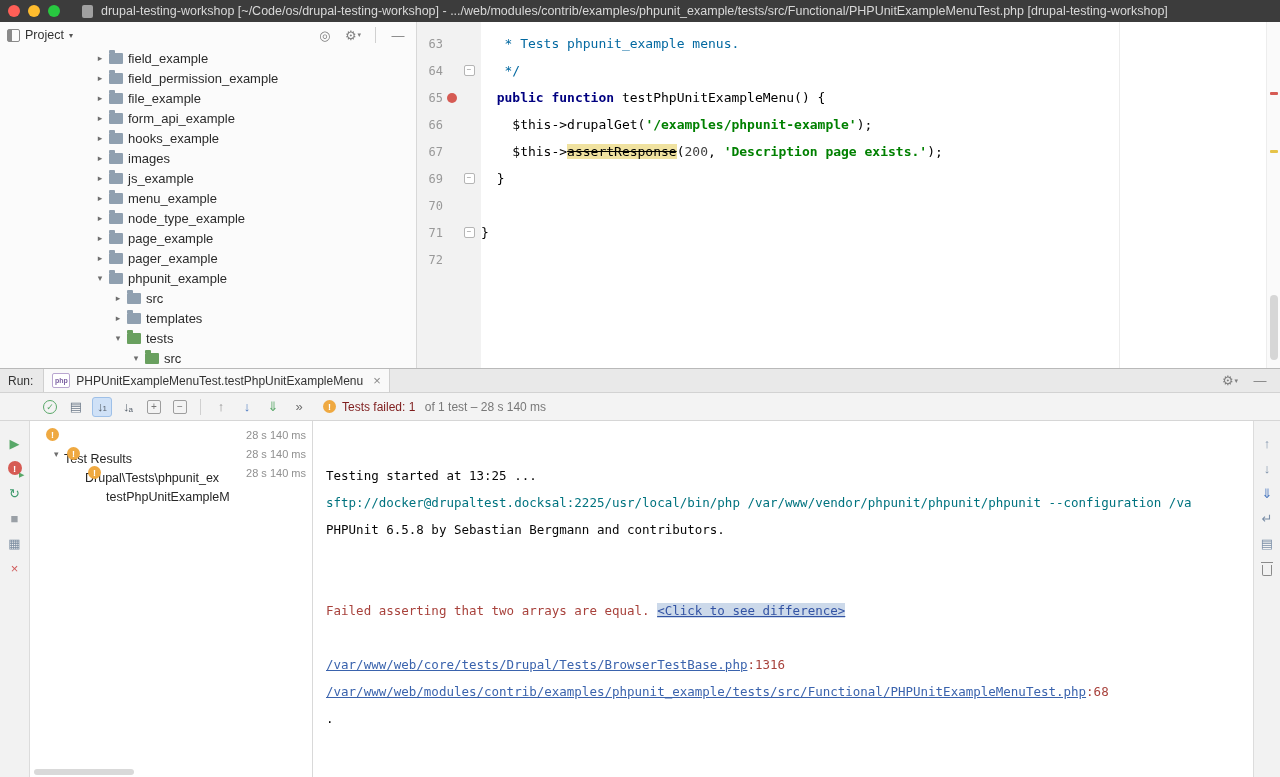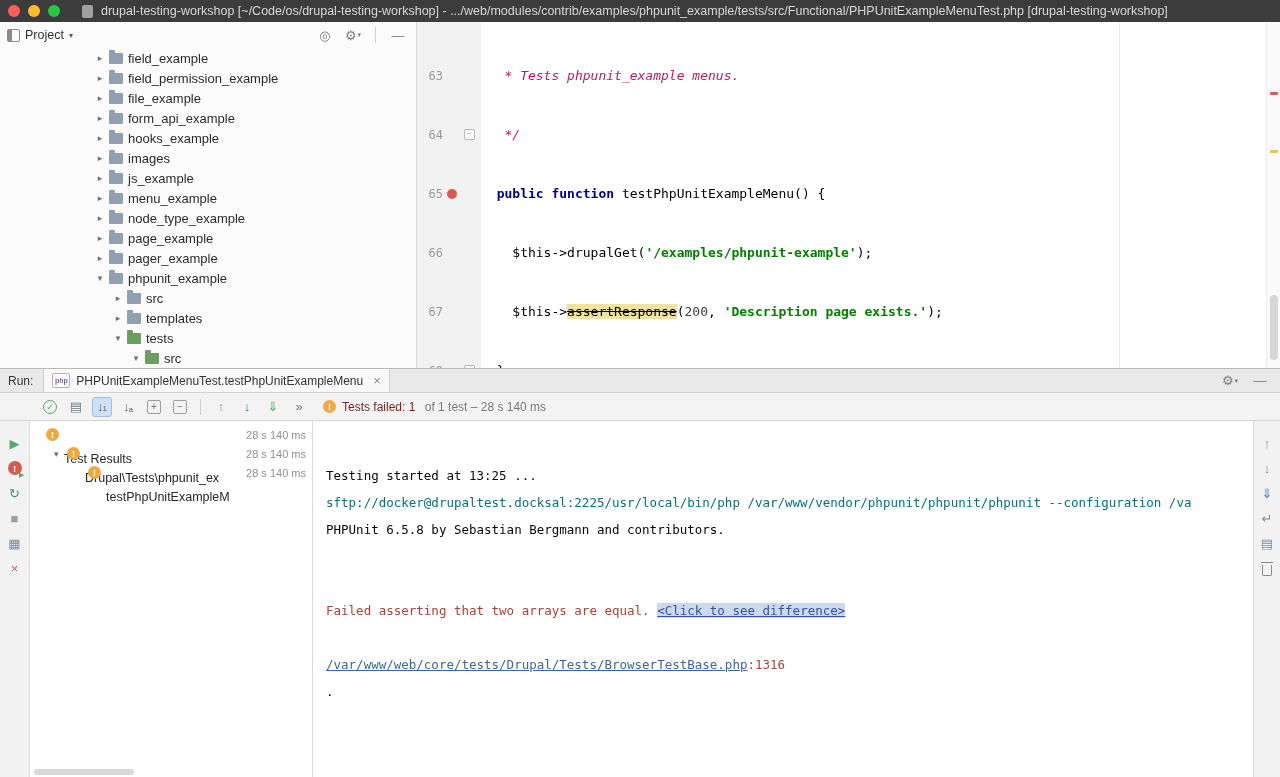--- a/index.html
+++ b/index.html
@@ -25,30 +25,30 @@
   .chevron{width:14px;font-size:9px;color:#6e6e6e;text-align:center;flex:none;}
   .folder{width:14px;height:11px;background:#90a0b0;border-radius:1px;position:relative;margin:0 5px 0 2px;flex:none;}
   .folder::before{content:"";position:absolute;top:-3px;left:0;width:6px;height:3px;background:inherit;border-radius:1px 1px 0 0;}
   .folder-test{background:#69a05f;}
 
   
   #editor{position:absolute;left:417px;top:22px;width:863px;height:346px;background:#fff;overflow:hidden;}
   #editor-gutter-bg{position:absolute;left:0;top:0;bottom:0;width:64px;background:#f2f2f2;}
   #margin-guide{position:absolute;left:702px;top:0;bottom:0;width:1px;background:#ececec;}
   #editor-lines{position:absolute;top:8px;left:0;right:13px;}
-  .ed-row{display:flex;height:27px;align-items:flex-end;margin-top:32px;}
+  .ed-row{display:flex;height:27px;align-items:flex-end;}
   .ed-row.hl{background:#fcf0cd;}
   .gut{width:64px;align-self:stretch;display:flex;align-items:center;flex:none;}
   .lnum{width:26px;text-align:right;color:#999;font:12px "DejaVu Sans Mono",monospace;flex:none;}
   .gslot{width:18px;display:flex;justify-content:center;flex:none;}
   .gut-red{width:10px;height:10px;border-radius:50%;background:#d65b54;}
   .fslot{width:16px;display:flex;justify-content:center;flex:none;}
   .fold-box{width:9px;height:9px;border:1px solid #b5b5b5;border-radius:2px;color:#8a8a8a;font-size:8px;line-height:7px;text-align:center;background:#fff;}
   .code{font:13px/27px "DejaVu Sans Mono",monospace;white-space:pre;color:#000;}
-  .seg-comment{color:#be185d;font-style:italic;}
+  .seg-comment{color:#0369a1;}
   .seg-keyword{color:#000080;font-weight:bold;}
   .seg-string{color:#008000;font-weight:bold;}
   .seg-number{color:#404040;}
   .seg-deprecated{background:#f0e2a0;text-decoration:line-through;}
   #ed-stripe{position:absolute;right:0;top:0;bottom:0;width:13px;background:#fafafa;border-left:1px solid #ededed;}
   #ed-thumb{position:absolute;right:2px;top:273px;width:8px;height:65px;background:#d6d6d6;border-radius:4px;}
   .stripe-mark{position:absolute;right:2px;width:8px;height:3px;border-radius:1px;}
 
   
   #run-panel{position:absolute;left:0;top:368px;width:1280px;height:409px;background:#fff;border-top:1px solid #b9b9b9;box-sizing:border-box;}
@@ -411,20 +411,21 @@
       <div id="console">
         <div id="console-lines">
             <div class="con-row"><span class="c-plain">Testing started at 13:25 ...</span></div>
             <div class="con-row"><span class="c-teal">sftp://docker@drupaltest.docksal:2225/usr/local/bin/php /var/www/vendor/phpunit/phpunit/phpunit --configuration /va</span></div>
             <div class="con-row"><span class="c-plain">PHPUnit 6.5.8 by Sebastian Bergmann and contributors.</span></div>
             <div class="con-row"></div>
             <div class="con-row"></div>
             <div class="con-row"><span class="c-error">Failed asserting that two arrays are equal. </span><span class="c-linkhl">&lt;Click to see difference&gt;</span></div>
             <div class="con-row"></div>
             <div class="con-row"><span class="c-link">/var/www/web/core/tests/Drupal/Tests/BrowserTestBase.php</span><span class="c-error">:1316</span></div>
+            <div class="con-row"><span class="c-link">/var/www/web/modules/contrib/examples/phpunit_example/tests/src/Functional/PHPUnitExampleMenuTest.php</span><span class="c-error">:68</span></div>
             <div class="con-row"><span class="c-plain">.</span></div>
           </div>
       </div>
       <div id="console-strip">
           <span class="icon-btn">
             <span class="glyph" style="color: rgb(123, 143, 168);">↑</span>
           </span>
           <span class="icon-btn">
             <span class="glyph" style="color: rgb(123, 143, 168);">↓</span>
           </span>

